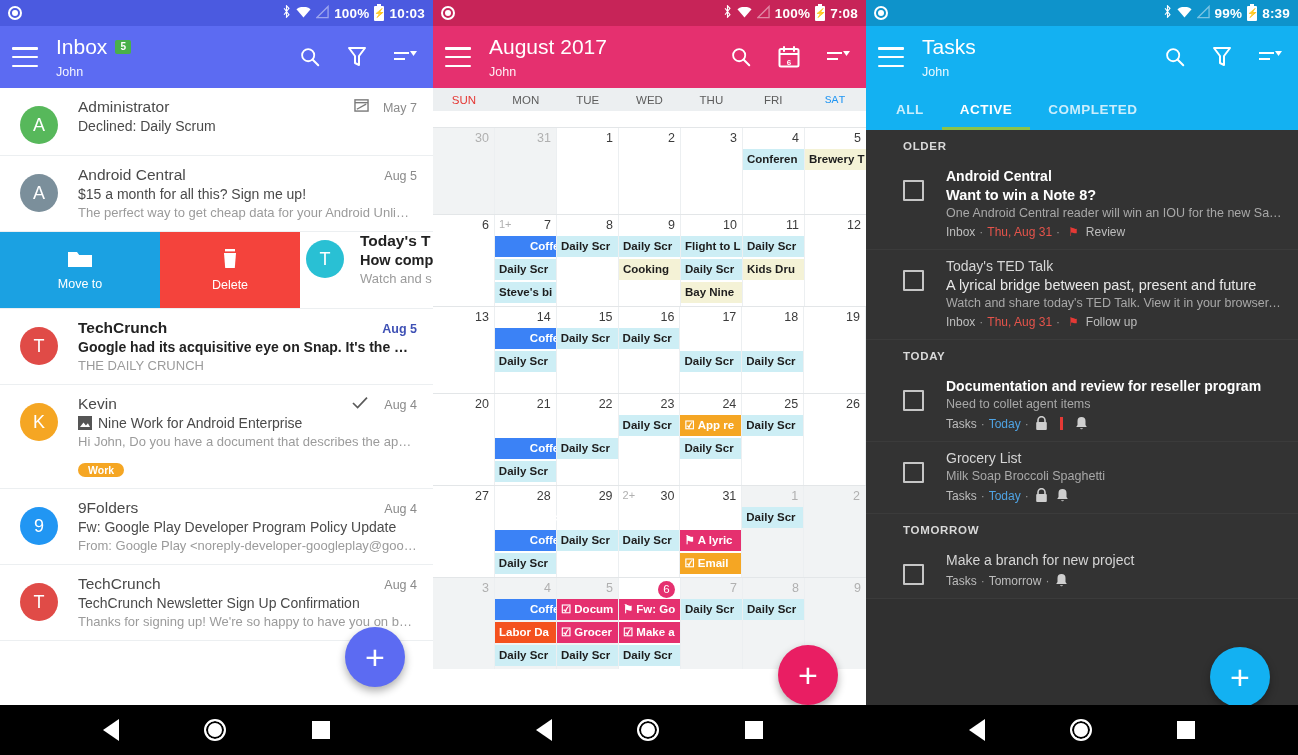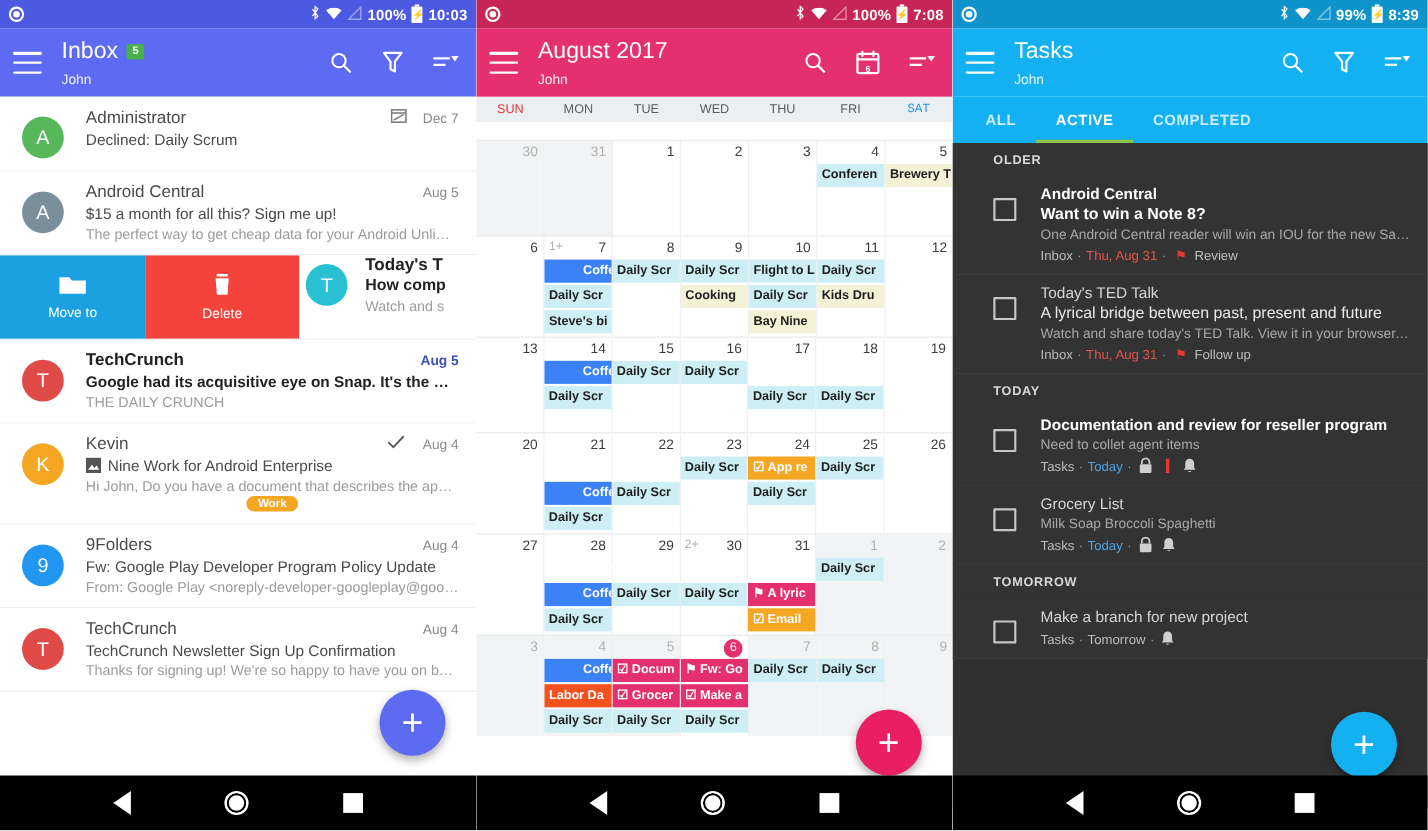--- a/index.html
+++ b/index.html
@@ -41,28 +41,28 @@
   .mailrow { display:flex; padding:10px 12px 11px 12px; border-bottom:1px solid #eceff1; position:relative; background:#fff; }
   .avatar { width:38px; height:38px; border-radius:50%; color:#fff; font-size:18px; display:flex; align-items:center; justify-content:center; flex:0 0 auto; margin:8px 20px 0 8px; }
   .mailbody { flex:1 1 auto; min-width:0; padding-right:4px;}
   .mline1 { display:flex; align-items:baseline; }
   .sender { font-size:15.5px; color:#4a4a4a; flex:1 1 auto; white-space:nowrap; overflow:hidden; text-overflow:ellipsis; }
   .mailrow.unread .sender, .mailrow.unread .subject { font-weight:bold; color:#222; }
   .mdate { font-size:12.5px; color:#8a8a8a; margin-left:8px; white-space:nowrap; flex:0 0 auto; }
   .mailrow.unread .mdate { color:#3f51b5; font-weight:bold;}
   .subject { font-size:14px; color:#4a4a4a; margin-top:2px; white-space:nowrap; overflow:hidden; text-overflow:ellipsis; }
   .preview { font-size:13px; color:#9b9b9b; margin-top:3px; white-space:nowrap; overflow:hidden; text-overflow:ellipsis; }
-  .labels { display:flex; justify-content:center; margin-top:2px;}
+  .labels { display:flex; justify-content:flex-start; margin-top:14px;}
   .label-chip { background:#f5a623; color:#fff; font-size:10.5px; font-weight:bold; border-radius:9px; padding:1px 10px; }
   .meta-ico { display:inline-flex; align-items:center; margin-right:6px; vertical-align:-2px;}
   .tick { margin-right:8px; }
   
   .swiperow { display:flex; height:77px; overflow:hidden; position:relative; border-bottom:1px solid #eceff1;}
   .swipe-act { display:flex; flex-direction:column; align-items:center; justify-content:center; color:#fff; font-size:12.5px; gap:5px; flex:0 0 auto;}
-  .swipe-move { background:#1ba1e2; width:132px; }
+  .swipe-move { background:#1ba1e2; width:160px; }
   .swipe-del  { background:#f4433c; width:140px; }
   .swipe-under { flex:1 1 auto; display:flex; background:#fff; min-width:0; overflow:hidden; }
   .swipe-under .avatar { margin:8px 16px 0 6px;}
   .su-t1 { font-size:15.5px; font-weight:bold; color:#222; white-space:nowrap;}
   .su-t2 { font-size:14.5px; font-weight:bold; color:#222; margin-top:2px; white-space:nowrap;}
   .su-t3 { font-size:13px; color:#9b9b9b; margin-top:3px; white-space:nowrap;}
 
   
   .fab { position:absolute; width:60px; height:60px; border-radius:50%; display:flex; align-items:center; justify-content:center; color:#fff; font-size:34px; font-weight:300; box-shadow:0 4px 9px rgba(0,0,0,.32); right:28px; }
   .p1 .fab { background:#5c6bf2; bottom:68px; }
@@ -194,21 +194,21 @@
         <div class="mailbody">
           <div class="mline1">
             <span class="sender">Administrator</span>
             <span class="meta-ico">
                 <svg width="15" height="14" viewBox="0 0 16 15">
                   <rect x="1" y="2" width="14" height="12" fill="none" stroke="#7a7a7a" stroke-width="1.5"></rect>
                   <line x1="1" y1="5" x2="15" y2="5" stroke="#7a7a7a" stroke-width="1.5"></line>
                   <line x1="3" y1="12" x2="13" y2="6.5" stroke="#7a7a7a" stroke-width="1.4"></line>
                 </svg>
               </span>
-            <span class="mdate">Dec 7</span>
+            <span class="mdate">May 7</span>
           </div>
           <div class="subject">Declined: Daily Scrum</div>
         </div>
       </div>
 
       <div class="mailrow">
         <div class="avatar" style="background:#7b8f9b">A</div>
         <div class="mailbody">
           <div class="mline1">
             <span class="sender">Android Central</span>

